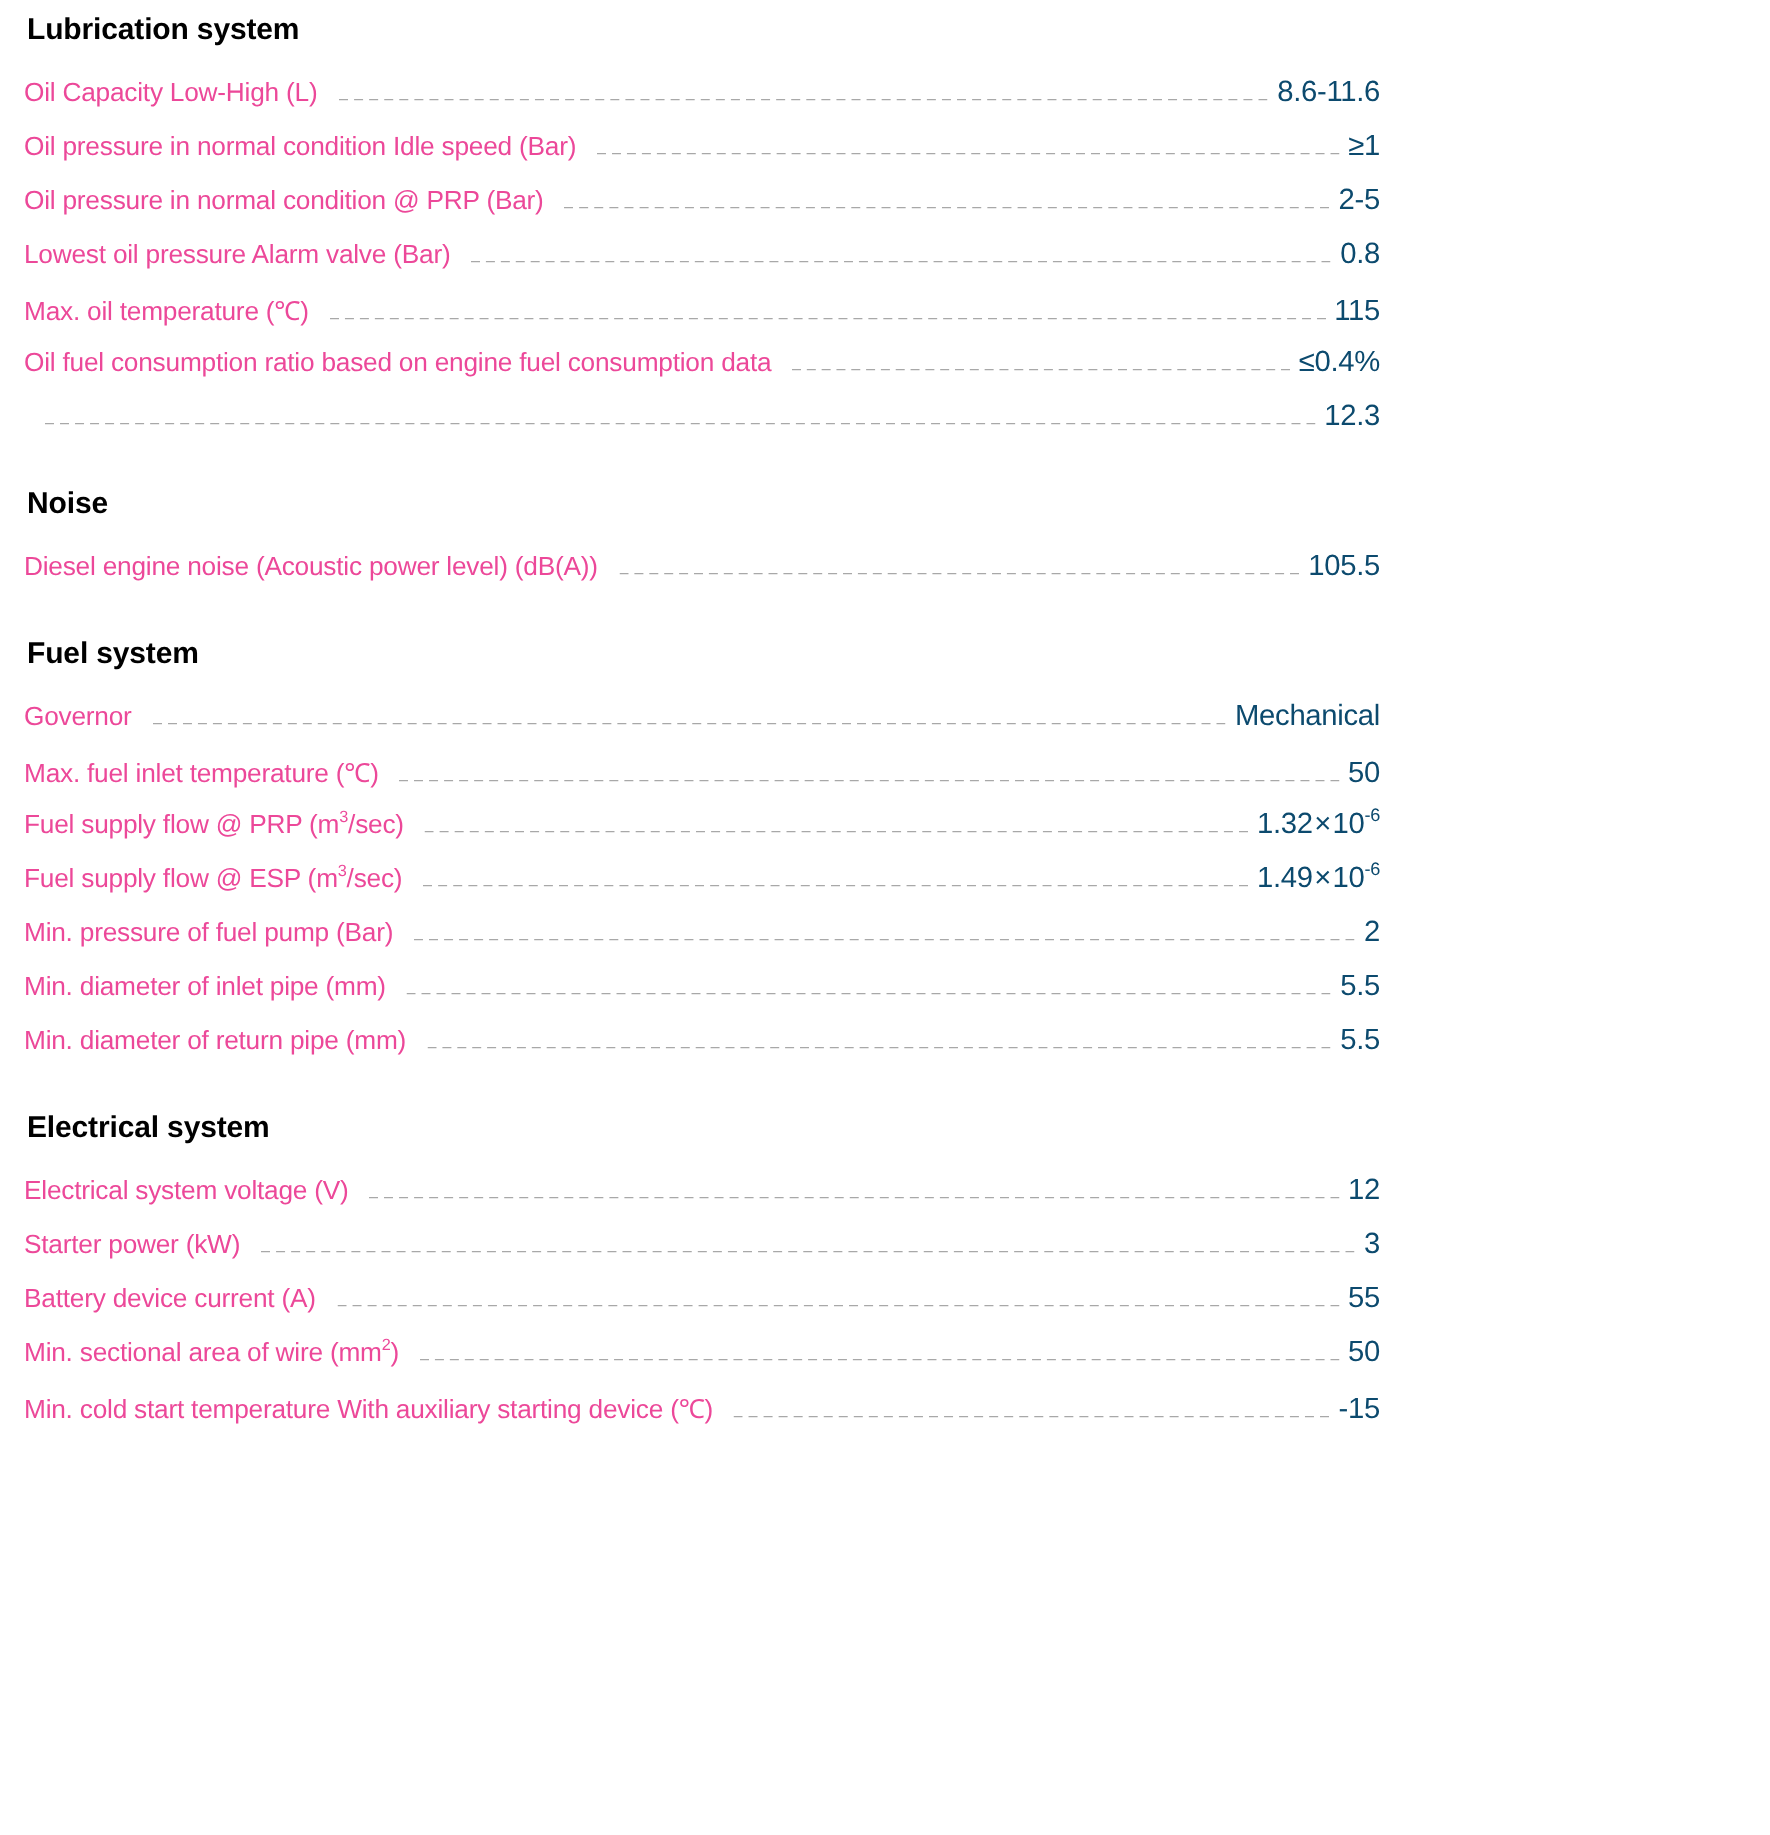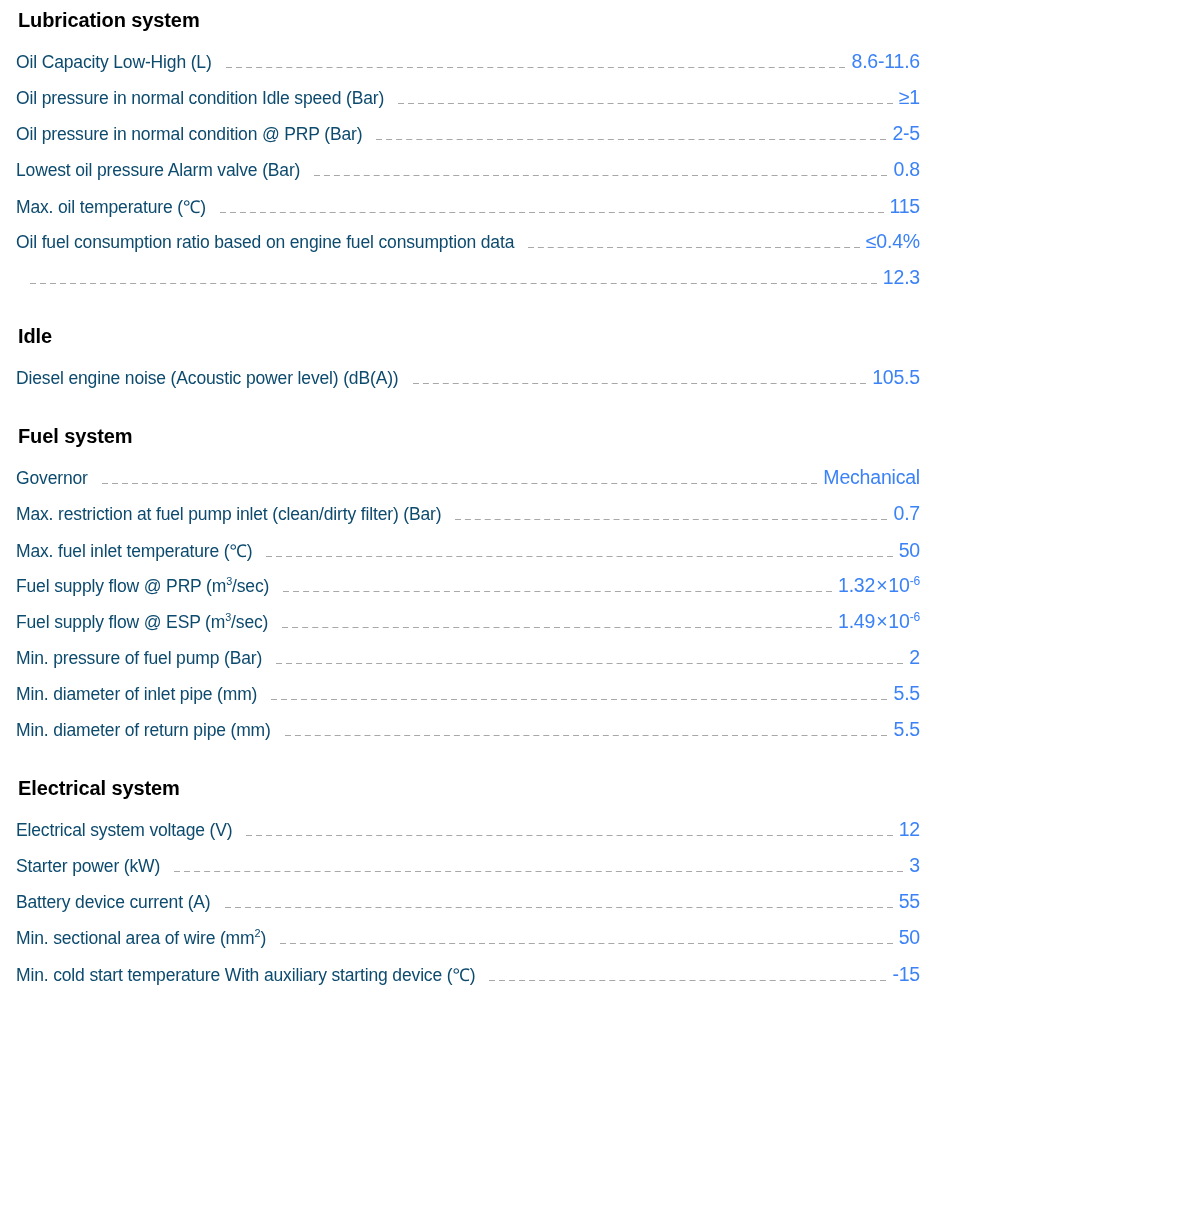--- a/index.html
+++ b/index.html
@@ -36,21 +36,21 @@
   }
   .spec-row {
     display: flex;
     align-items: baseline;
     width: 100%;
     height: 36px;
     box-sizing: border-box;
   }
   .spec-label {
     font-size: 17.5px;
-    color: #0c4a6e;
+    color: #ec4899;
     white-space: nowrap;
     flex: 0 0 auto;
     letter-spacing: -0.15px;
   }
   .leader {
     flex: 1 1 auto;
     min-width: 12px;
     margin: 0 6px 0 14px;
     position: relative;
     height: 1px;
@@ -60,21 +60,21 @@
   .leader::after {
     content: "";
     position: absolute;
     left: 0;
     right: 0;
     bottom: 0;
     border-bottom: 2px dashed #a8a8a8;
   }
   .spec-value {
     font-size: 19.5px;
-    color: #3b82f6;
+    color: #0c4a6e;
     white-space: nowrap;
     flex: 0 0 auto;
     text-align: right;
     letter-spacing: -0.2px;
   }
   .spec-value sup,
   .spec-label sup {
     font-size: 0.62em;
     vertical-align: super;
     line-height: 0;
@@ -128,44 +128,39 @@
             <div class="spec-value">≤0.4%</div>
           </div>
           <div class="spec-row">
             <div class="leader"></div>
             <div class="spec-value">12.3</div>
           </div>
         </div>
       </div>
       <div class="gap-after-lubrication" style="height: 22px;"></div>
       <div class="section">
-        <div class="section-heading">Idle</div>
+        <div class="section-heading">Noise</div>
         <div class="heading-gap"></div>
         <div class="section-rows">
           <div class="spec-row">
             <div class="spec-label">Diesel engine noise (Acoustic power level) (dB(A))</div>
             <div class="leader"></div>
             <div class="spec-value">105.5</div>
           </div>
         </div>
       </div>
       <div class="gap-after-noise" style="height: 22px;"></div>
       <div class="section">
         <div class="section-heading">Fuel system</div>
         <div class="heading-gap"></div>
         <div class="section-rows">
           <div class="spec-row">
             <div class="spec-label">Governor</div>
             <div class="leader"></div>
             <div class="spec-value">Mechanical</div>
-          </div>
-          <div class="spec-row">
-            <div class="spec-label">Max. restriction at fuel pump inlet (clean/dirty filter) (Bar)</div>
-            <div class="leader"></div>
-            <div class="spec-value">0.7</div>
           </div>
           <div class="spec-row">
             <div class="spec-label">Max. fuel inlet temperature  (℃)</div>
             <div class="leader"></div>
             <div class="spec-value">50</div>
           </div>
           <div class="spec-row">
             <div class="spec-label">Fuel supply flow @ PRP (m<sup>3</sup>/sec)</div>
             <div class="leader"></div>
             <div class="spec-value">1.32<span class="times">×</span>10<sup>-6</sup></div>

